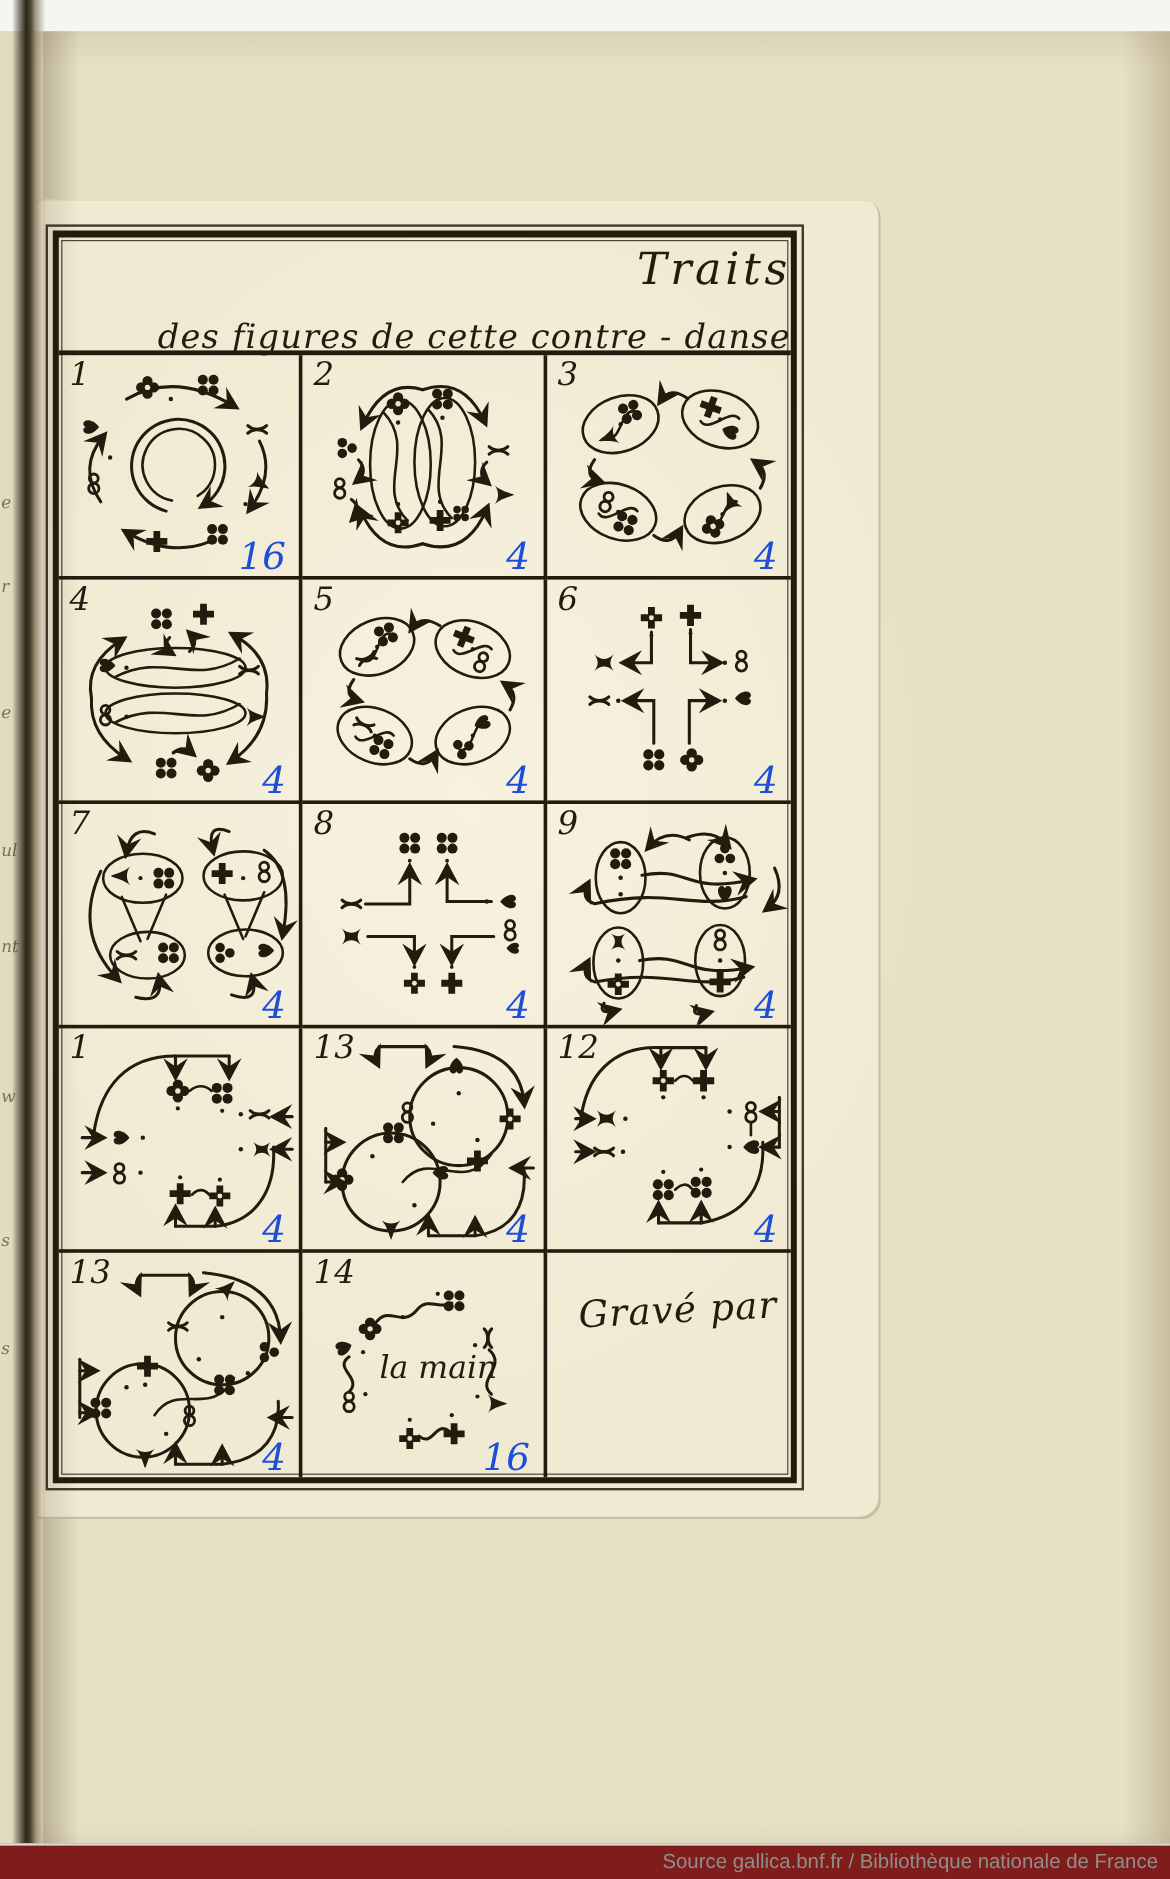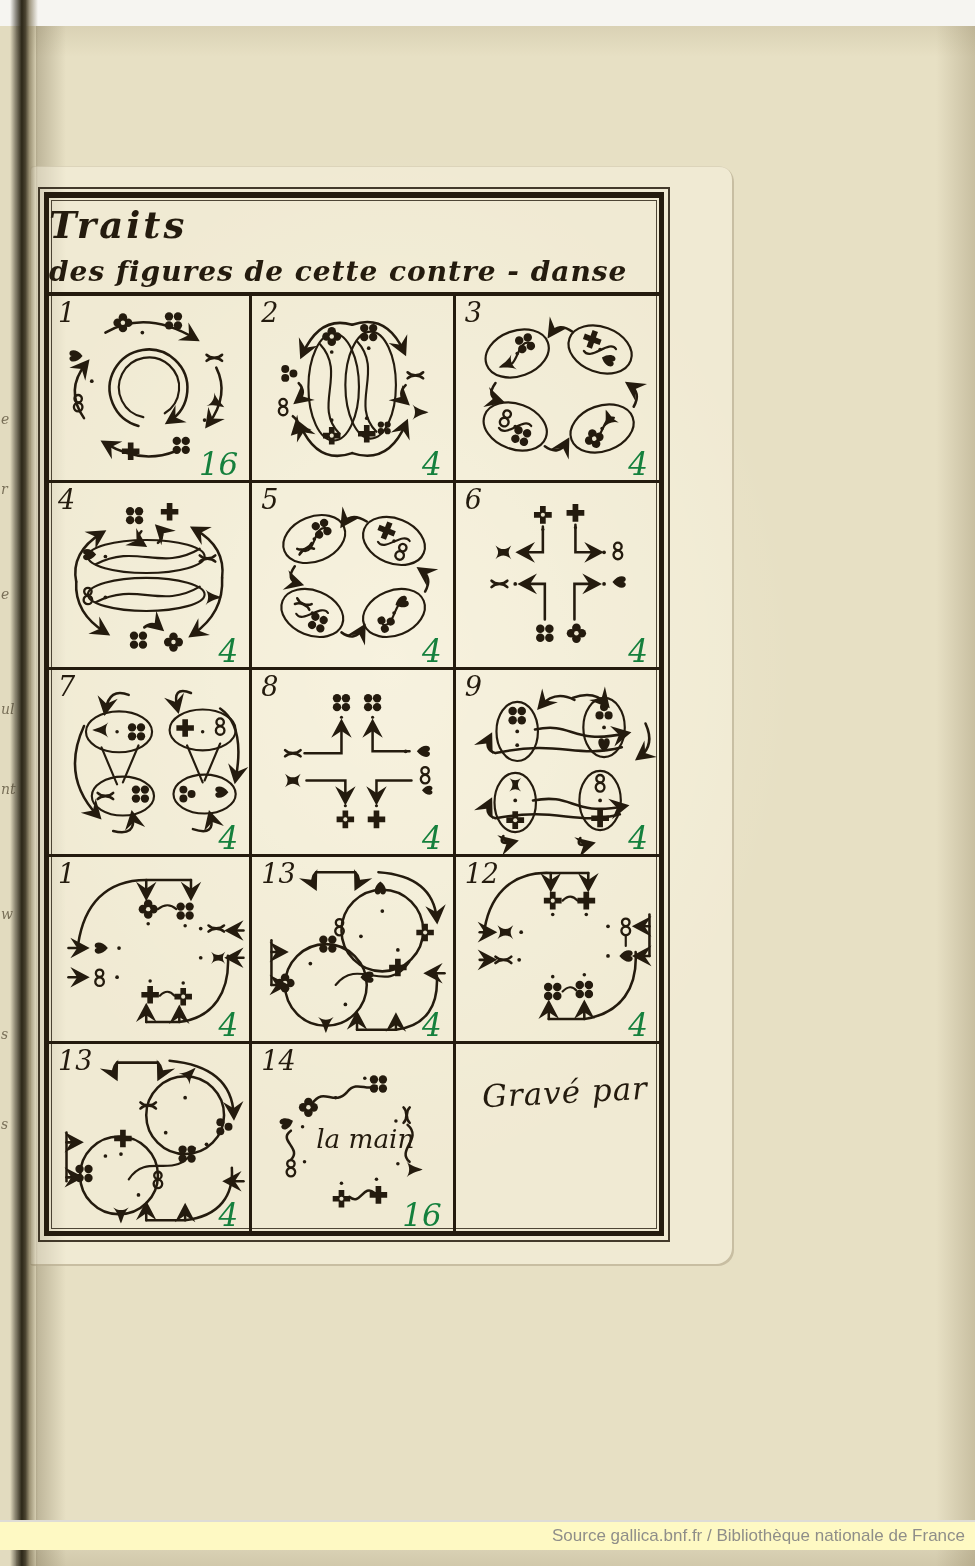--- a/index.html
+++ b/index.html
@@ -31,43 +31,43 @@
     background:rgba(252,248,230,.42);border-radius:4px 16px 16px 4px;
     box-shadow:inset -2px -2px 0 rgba(140,125,90,.4), inset 1px 1px 0 rgba(140,125,90,.2);}
 
   
   .plate{position:absolute;left:44px;top:192px;width:620px;height:1044px;z-index:4;
     border:5px solid #241b0e;border-top-width:6px;box-sizing:border-box;}
   .plate::before{content:'';position:absolute;inset:-11px;border:2px solid rgba(36,27,14,.85);pointer-events:none;}
   .plate::after{content:'';position:absolute;inset:2px;border:1.4px solid rgba(36,27,14,.8);pointer-events:none;}
 
   .title-band{position:absolute;top:0;left:0;right:0;height:94px;border-bottom:4px solid #241b0e;
-    text-align:left;font-style:italic;color:#241b0e;font-weight:bold;}
+    text-align:right;font-style:italic;color:#241b0e;}
   .t1{font-size:37px;letter-spacing:3px;margin-top:5px;}
-  .t2{font-size:28px;letter-spacing:1px;margin-top:8px;}
+  .t2{font-size:28px;letter-spacing:1px;margin-top:18px;}
 
   .grid{position:absolute;top:98px;left:0;right:0;bottom:0;display:grid;
     grid-template-columns:repeat(3,1fr);grid-template-rows:repeat(5,1fr);}
   .cell{position:relative;border-right:3.5px solid #241b0e;border-bottom:3.5px solid #241b0e;box-sizing:border-box;}
   .cell.last-col{border-right:none;}
   .cell.last-row{border-bottom:none;}
   .num{position:absolute;top:1px;left:9px;font:italic 27px "DejaVu Serif",serif;color:#241b0e;z-index:2;}
-  .count{position:absolute;bottom:-2px;right:11px;font:italic 31px "DejaVu Serif",serif;color:#15803d;z-index:2;}
+  .count{position:absolute;bottom:-2px;right:11px;font:italic 31px "DejaVu Serif",serif;color:#1d4ed8;z-index:2;}
   svg.fig{position:absolute;inset:0;width:100%;height:100%;}
 
   .s{fill:none;stroke:#241b0e;stroke-width:2.6;stroke-linecap:round;}
   .sw2{fill:none;stroke:#241b0e;stroke-width:2.2;stroke-linecap:round;}
   .ink{fill:#241b0e;}
   .lamain{font:italic 27px "DejaVu Serif",serif;fill:#241b0e;}
 
   .credit{position:absolute;inset:0;color:#241b0e;font-style:italic;}
   .credit .l1{position:absolute;left:26px;top:30px;font-size:31px;transform:rotate(-3deg);letter-spacing:1px;}
   .credit .l2{position:absolute;left:58px;top:82px;font-size:38px;letter-spacing:2px;}
 
-  .footer-bar{position:absolute;left:0;bottom:16px;width:975px;height:30px;background:#fef9c3;z-index:6;
+  .footer-bar{position:absolute;left:0;bottom:0;width:975px;height:30px;background:#7f1d1d;z-index:6;
     border-top:2px solid #dedcd6;box-sizing:border-box;}
   .footer-bar div{font-family:"Liberation Sans",sans-serif;font-size:17px;color:#8f8e89;
     text-align:right;padding-right:10px;line-height:27px;}
 </style>
 </head>
 <body>
 
 <div class="scan">
 
   <svg width="0" height="0" style="position:absolute">

